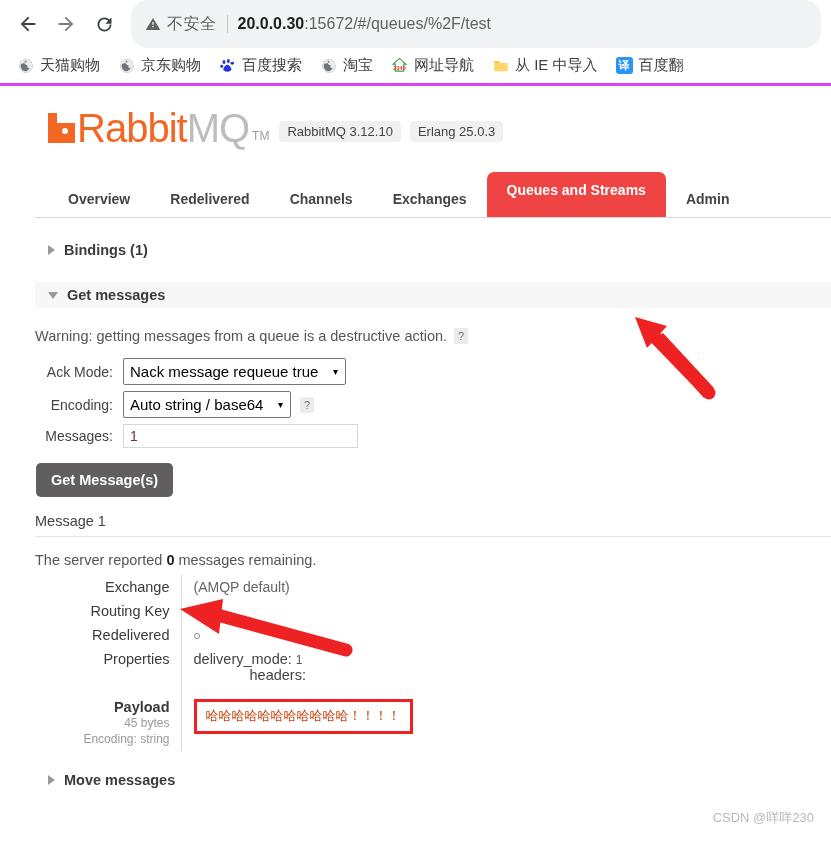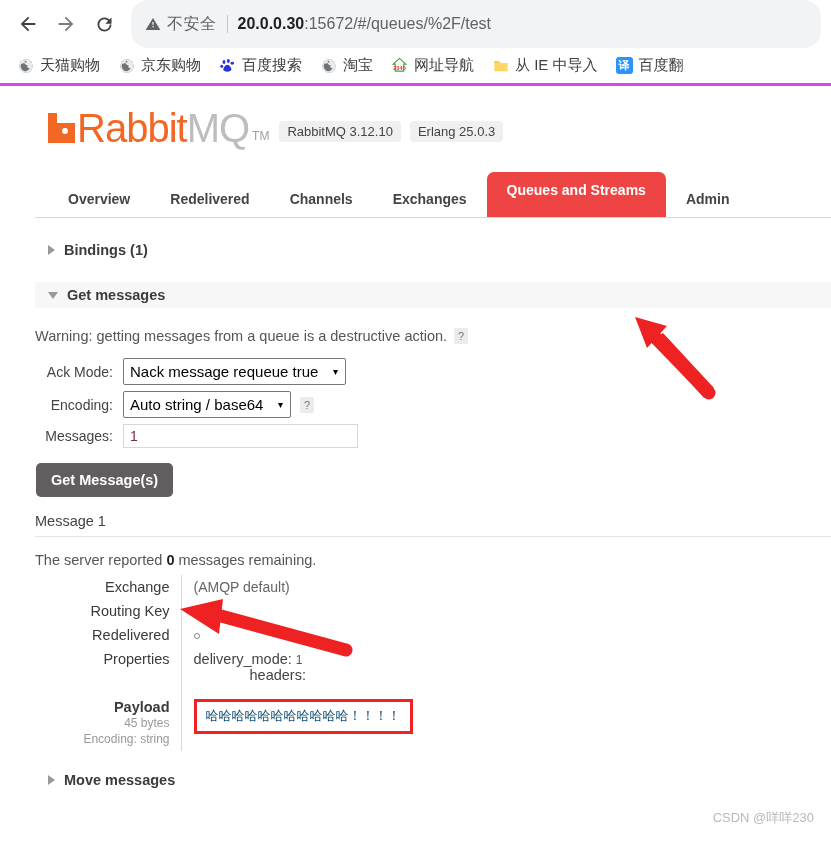--- a/index.html
+++ b/index.html
@@ -363,21 +363,21 @@
     border: 1px solid #888;
     border-radius: 50%;
     vertical-align: middle;
   }
   .payload-box {
     display: inline-block;
     border: 3px solid #ee2222;
     padding: 6px 9px;
     min-width: 218px;
     font-size: 13px;
-    color: #0c4a6e;
+    color: #c2410c;
     background: #fff;
     line-height: 1.3;
   }
 
   
   .arrow { position: absolute; pointer-events: none; }
   #arrow-tab { left: 630px; top: 228px; }
   #arrow-btn { left: 178px; top: 512px; }
 
   .watermark {

